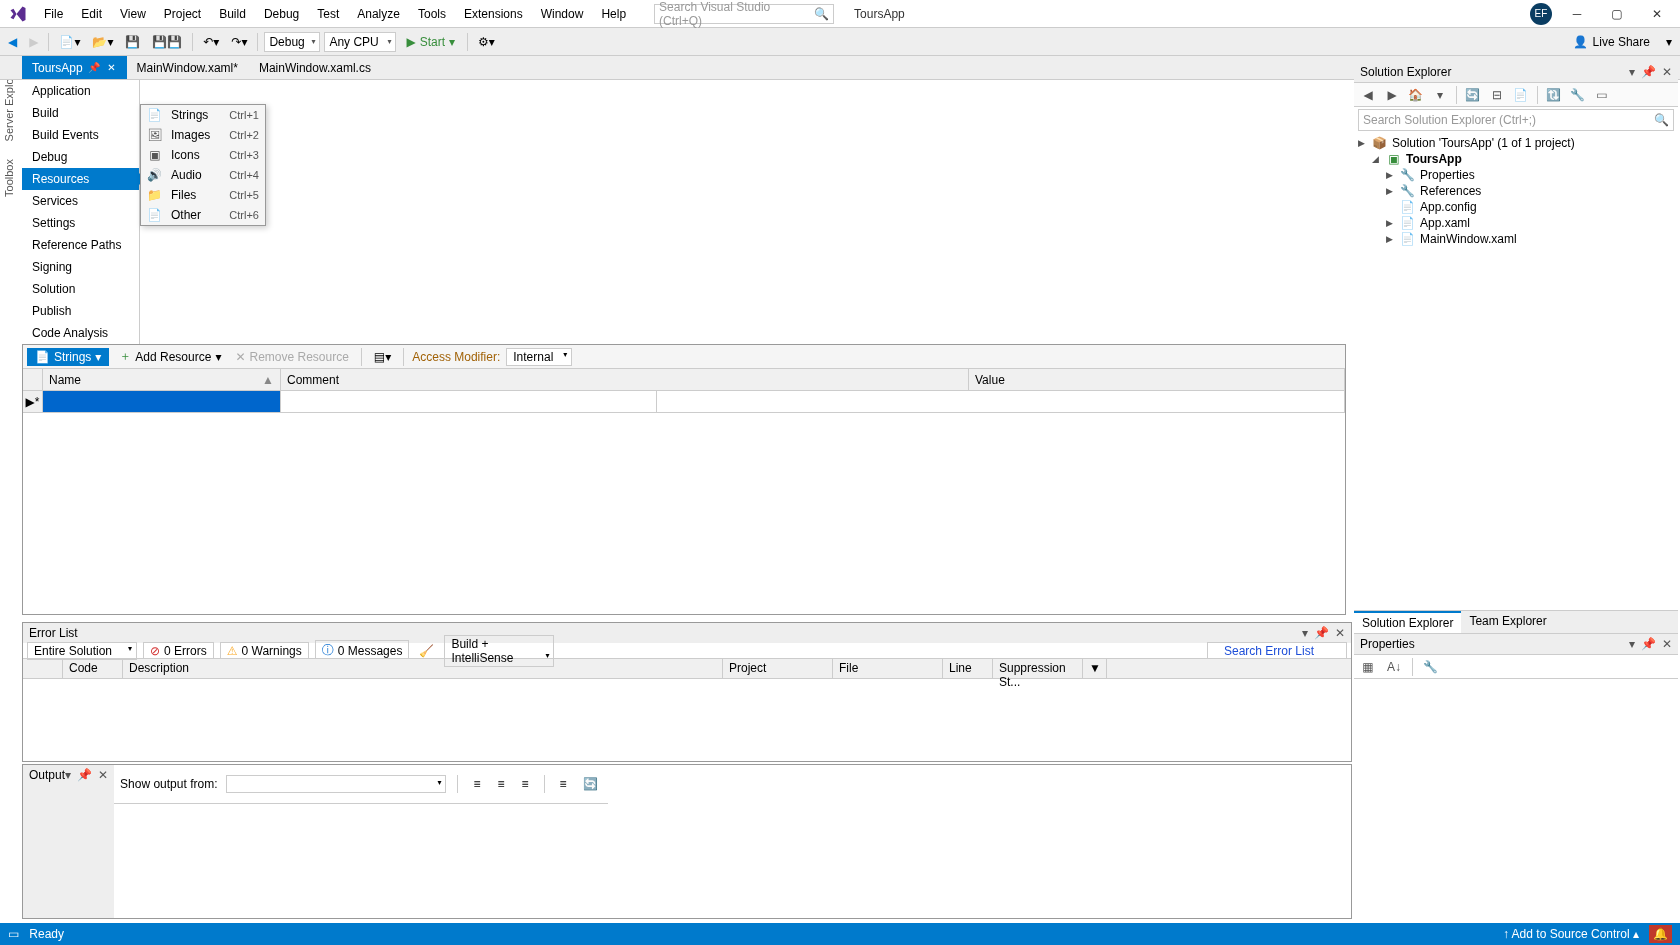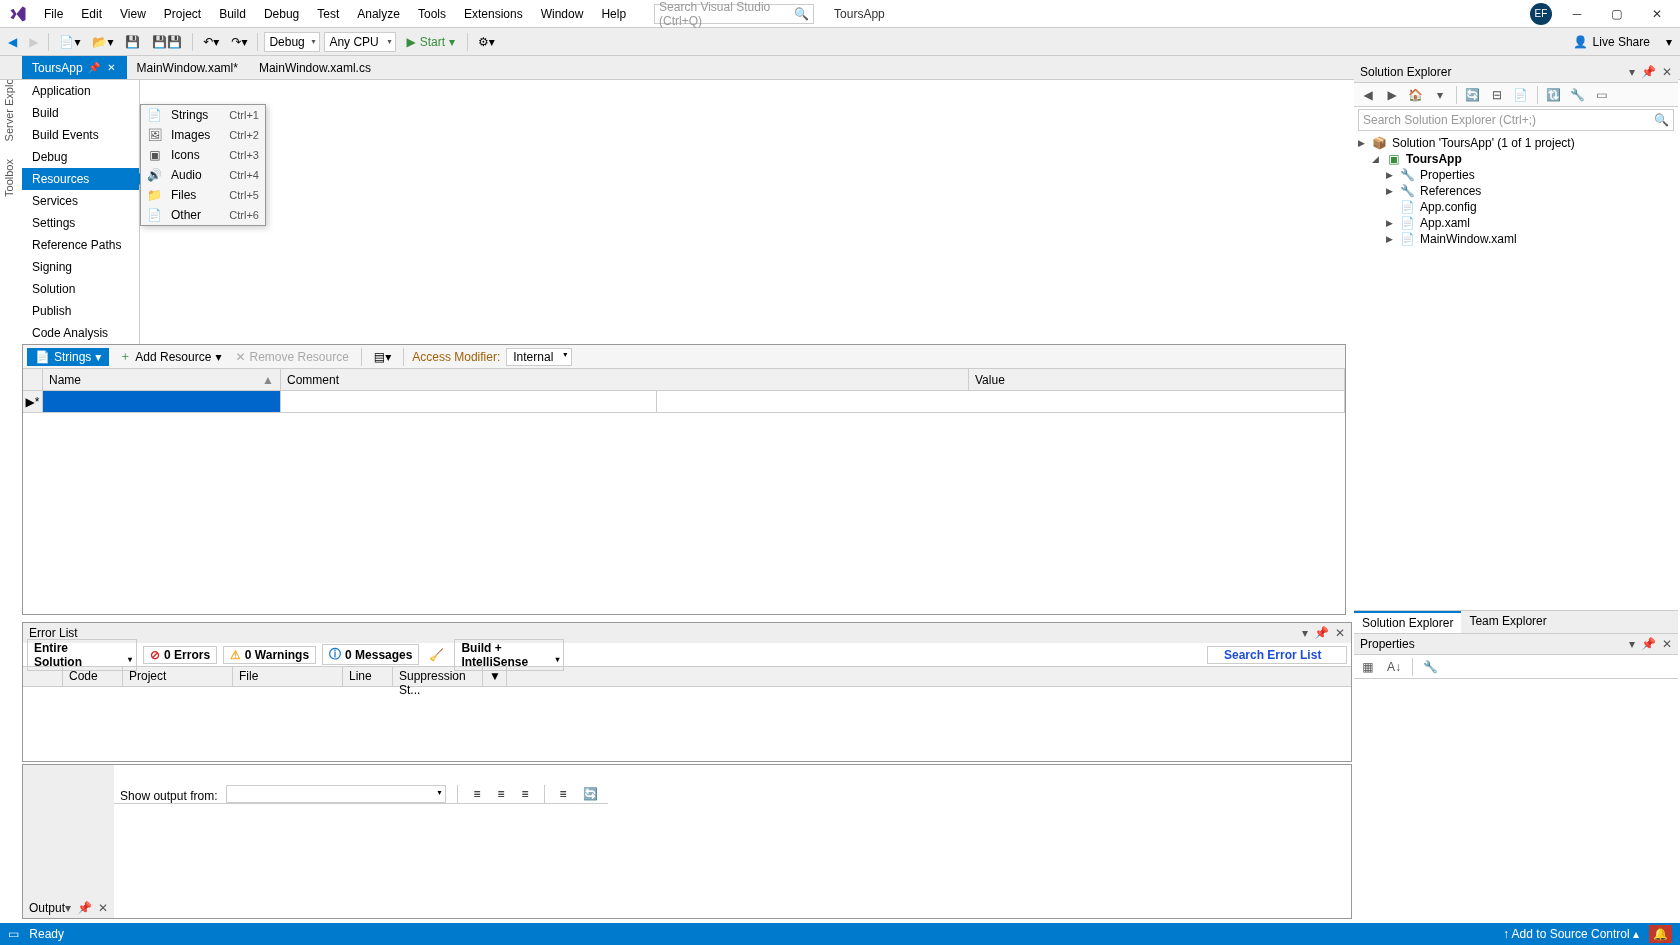--- a/index.html
+++ b/index.html
@@ -4,21 +4,21 @@
 <style>
 * { margin: 0; padding: 0; box-sizing: border-box; font-family: "Segoe UI", Tahoma, sans-serif; font-size: 12px; }
 body { background: #fff; overflow: hidden; width: 1680px; height: 945px; position: relative; }
 
 
 .titlebar { height: 28px; display: flex; align-items: center; background: #fff; border-bottom: 1px solid #ccc; }
 .vs-logo { width: 24px; height: 24px; margin: 0 6px; display: flex; align-items: center; justify-content: center; }
 .vs-logo svg { width: 18px; height: 18px; }
 .menubar { display: flex; gap: 2px; }
 .menu-item { padding: 4px 8px; cursor: pointer; }
-.search-box { margin-left: 20px; width: 160px; height: 20px; border: 1px solid #ccc; display: flex; align-items: center; padding: 0 4px; color: #999; }
+.search-box { margin-left: 20px; width: 180px; height: 20px; border: 1px solid #ccc; display: flex; align-items: center; padding: 0 4px; color: #999; }
 .search-box .mag { margin-left: auto; color: #555; }
 .app-name { margin-left: 20px; color: #333; }
 .titlebar-right { margin-left: auto; display: flex; align-items: flex-start; gap: 10px; padding-right: 8px; }
 .user-badge { width: 22px; height: 22px; border-radius: 50%; background: #0a3d62; color: #fff; display: flex; align-items: center; justify-content: center; font-size: 10px; }
 .win-btn { width: 30px; height: 22px; display: flex; align-items: center; justify-content: center; color: #333; }
 
 
 .toolbar { height: 28px; display: flex; align-items: center; background: #eee; border-bottom: 1px solid #ccc; padding: 0 4px; gap: 4px; }
 .tb-btn { padding: 2px 4px; display: flex; align-items: center; gap: 2px; }
 .tb-sep { width: 1px; height: 18px; background: #ccc; margin: 0 2px; }
@@ -86,32 +86,32 @@
 .se-tabs { display: flex; background: #eee; border-top: 1px solid #ccc; }
 .se-tab { padding: 3px 8px; }
 .se-tab.active { background: #fff; border-top: 2px solid #007acc; }
 
 .props-panel { border-top: 1px solid #ccc; }
 .props-toolbar { height: 24px; display: flex; align-items: center; gap: 6px; padding: 0 4px; border-bottom: 1px solid #ccc; }
 .props-body { height: 260px; background: #fff; border-bottom: 1px solid #ccc; }
 
 
 .error-list { position: absolute; left: 22px; right: 328px; top: 622px; height: 140px; border: 1px solid #999; background: #fff; display: flex; flex-direction: column; }
-.el-title { background: #eee; padding: 3px 6px; display: flex; align-items: flex-end; }
+.el-title { background: #eee; padding: 3px 6px; display: flex; align-items: flex-start; }
 .el-title .pt-right { margin-left: auto; display: flex; gap: 6px; color: #555; }
-.el-toolbar { height: 24px; display: flex; align-items: center; gap: 6px; padding: 0 4px; border-bottom: 1px solid #ccc; font-weight: bold; }
+.el-toolbar { height: 16px; display: flex; align-items: center; gap: 6px; padding: 0 4px; border-bottom: 1px solid #ccc; }
 .el-select { border: 1px solid #ccc; padding: 1px 18px 1px 6px; position: relative; }
 .el-select::after { content: "▾"; position: absolute; right: 4px; font-size: 8px; }
 .el-pill { border: 1px solid #ccc; padding: 1px 6px; display: flex; align-items: center; gap: 4px; }
 .el-search { margin-left: auto; border: 1px solid #ccc; width: 140px; padding: 1px 16px; color: #1d4ed8; }
 .el-header { height: 20px; display: flex; background: #f0f0f0; border-bottom: 1px solid #ccc; }
 .el-hcell { border-right: 1px solid #ccc; padding: 2px 6px; }
 
 .output { position: absolute; left: 22px; right: 328px; top: 764px; bottom: 26px; border: 1px solid #999; background: #fff; display: flex; flex-direction: row; }
-.out-toolbar { height: 39px; display: flex; align-items: flex-end; gap: 9px; padding: 0 6px; border-bottom: 1px solid #ccc; }
+.out-toolbar { height: 39px; display: flex; align-items: center; gap: 9px; padding: 0 6px; border-bottom: 1px solid #ccc; }
 .out-select { border: 1px solid #ccc; width: 220px; height: 18px; position: relative; }
 .out-select::after { content: "▾"; position: absolute; right: 4px; top: 2px; font-size: 8px; }
 
 
 .statusbar { position: absolute; bottom: 0; left: 0; right: 0; height: 22px; background: #007acc; color: #fff; display: flex; align-items: center; padding: 0 8px; gap: 10px; }
 .statusbar .sb-right { margin-left: auto; display: flex; align-items: center; gap: 10px; }
 </style>
 </head>
 <body>
 
@@ -300,20 +300,21 @@
         <span style="color:#1976d2">ⓘ</span>
         <span>0 Messages</span>
       </div>
     <div class="tb-btn">🧹</div>
     <div class="el-select" style="width:110px"><span>Build + IntelliSense</span></div>
     <div class="el-search"><span>Search Error List</span></div>
   </div>
   <div class="el-header" id="elheader">
       <div class="el-hcell" style="width: 40px;"></div>
       <div class="el-hcell" style="width: 60px;">Code</div>
+      <div class="el-hcell" style="width: 600px;">Description</div>
       <div class="el-hcell" style="width: 110px;">Project</div>
       <div class="el-hcell" style="width: 110px;">File</div>
       <div class="el-hcell" style="width: 50px;">Line</div>
       <div class="el-hcell" style="width: 90px;">Suppression St...</div>
       <div class="el-hcell" style="width: 24px;">▼</div>
     </div>
 </div>
 
 <div class="output">
   <div class="el-title">

